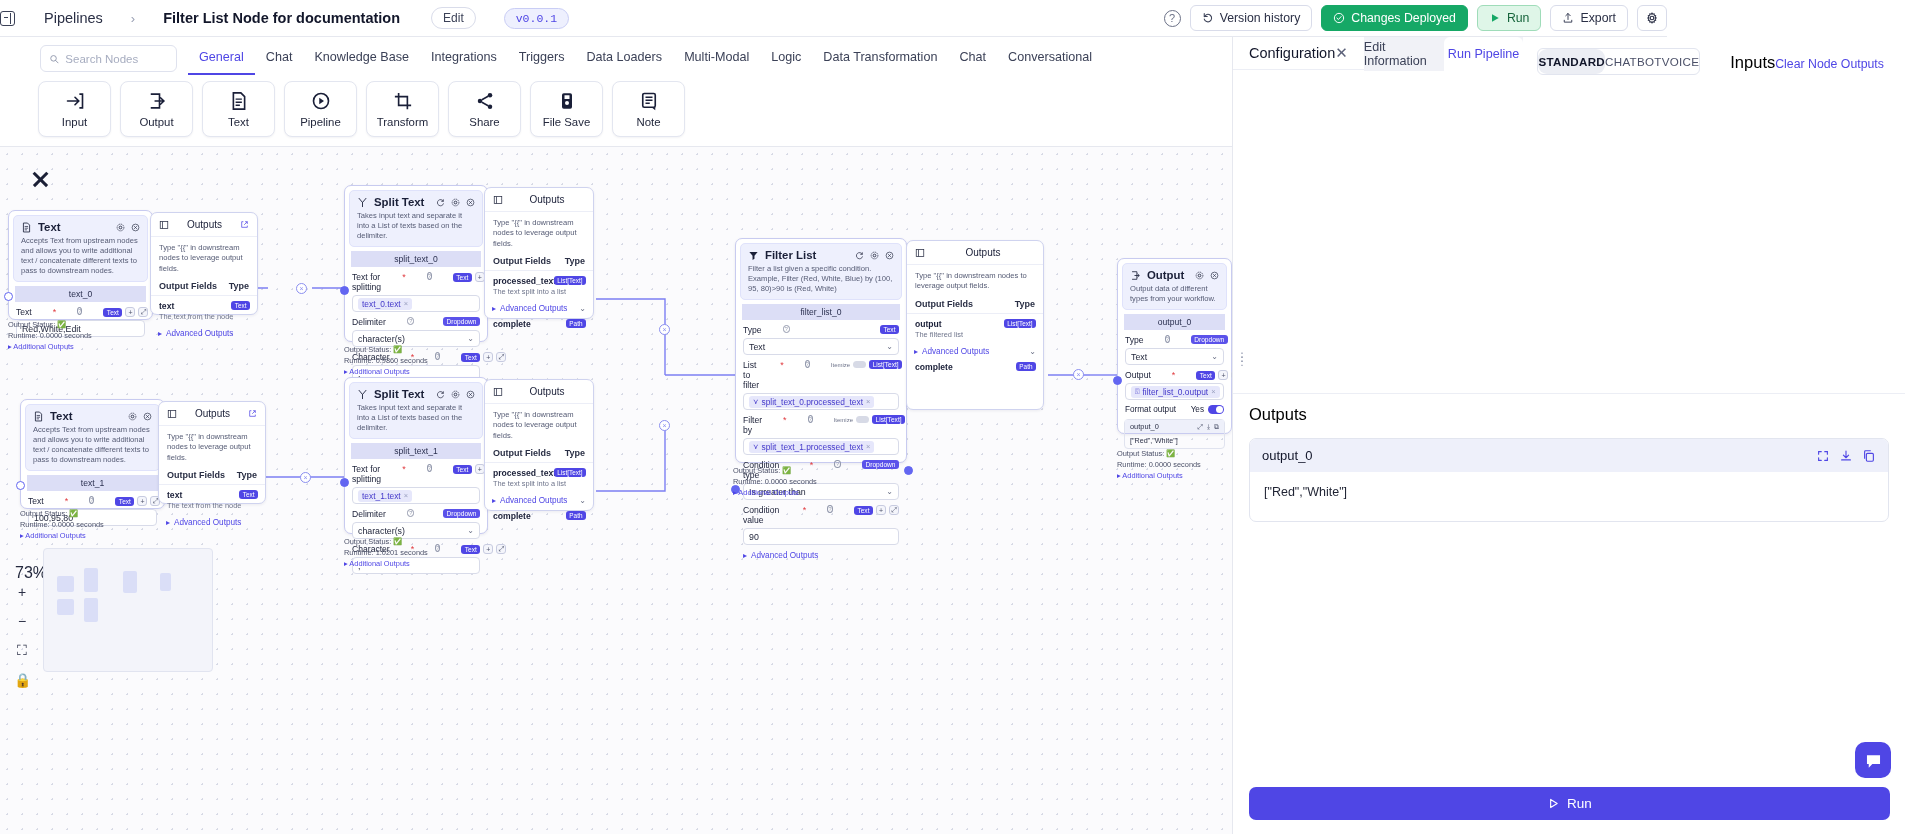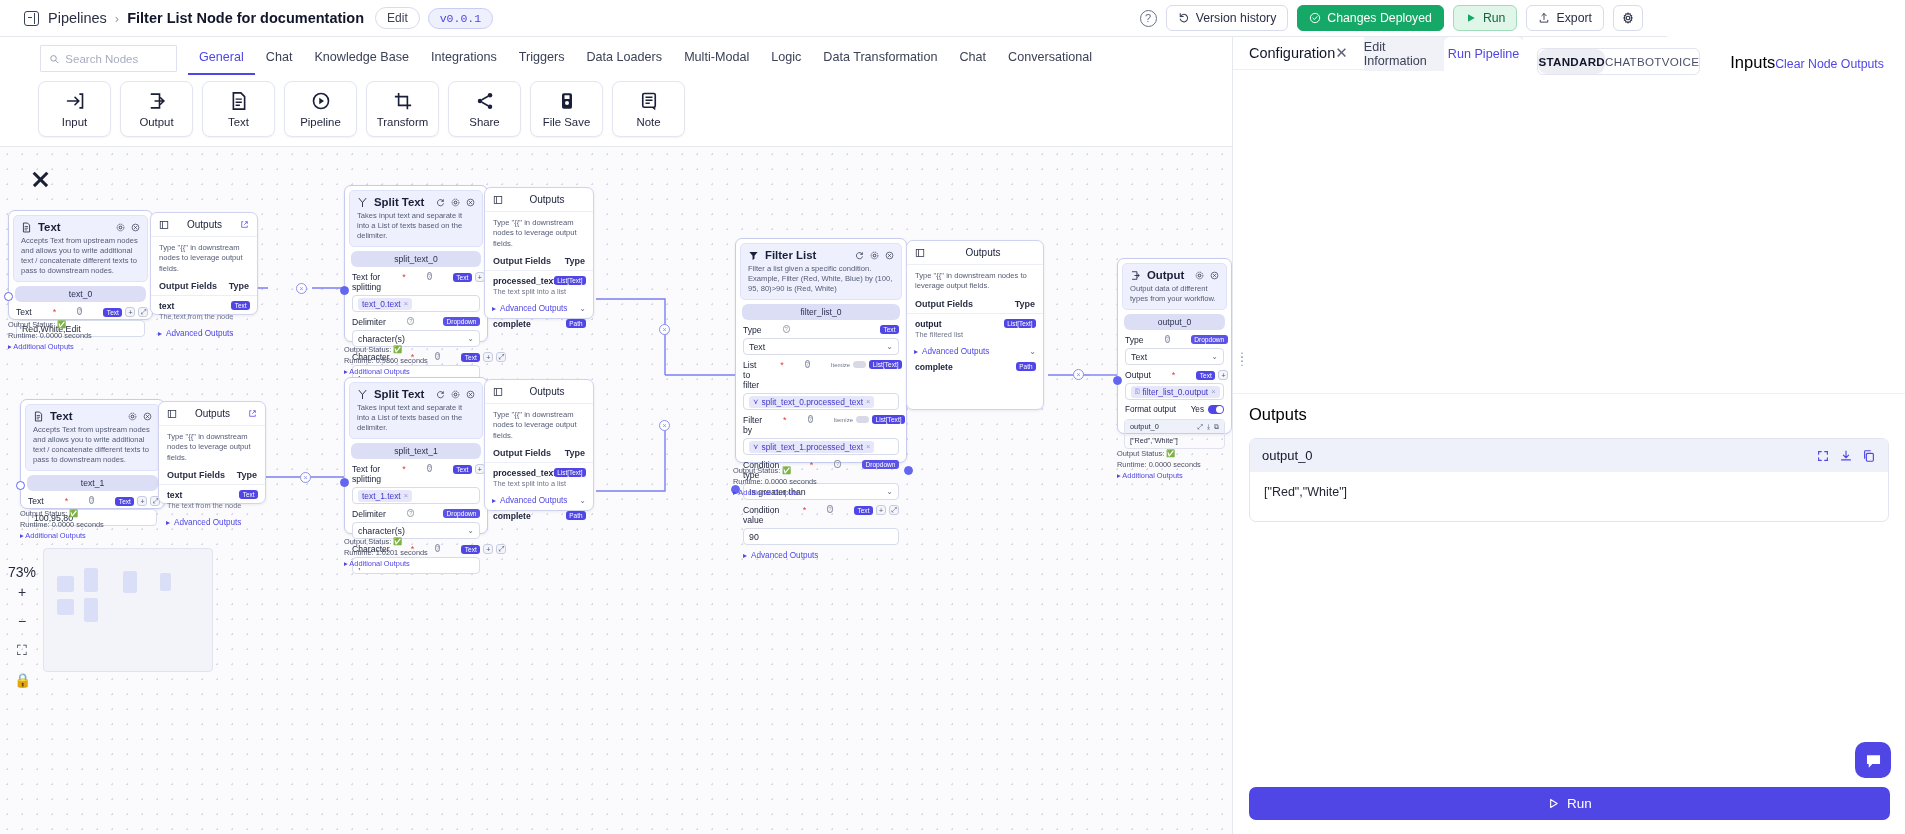--- a/index.html
+++ b/index.html
@@ -9,21 +9,21 @@
     font-size: 12px;
     color: #1f2333;
     background: #ffffff;
   }
   .app { position:relative; width:1905px; height:834px; }
 
   
   .topbar {
     position:absolute; left:0; top:0; width:1667px; height:37px;
     background:#fff; border-bottom:1px solid #e6e8ef;
-    display:flex; align-items:center; padding:0 24px;
+    display:flex; align-items:center; padding:0 0;gap:20px;
   }
   .crumb-icon {
     width:15px; height:15px; border:1.6px solid #3b4157; border-radius:3px;
     margin-right:9px; position:relative; flex:none;
   }
   .crumb-icon:after{content:"";position:absolute;right:3px;top:1px;bottom:1px;width:1.4px;background:#3b4157;}
   .crumb-icon:before{content:"";position:absolute;left:3px;top:5px;width:4px;height:1.4px;background:#3b4157;}
   .crumb-root { font-size:14.5px; color:#2a2f45; }
   .crumb-sep { margin:0 8px; color:#9aa0b4; font-size:13px; }
   .crumb-title { font-size:14.5px; color:#12162a; font-weight:600; }
@@ -51,21 +51,21 @@
   .btn-gear { width:30px; padding:0; justify-content:center; }
   .ico-sm { width:12px; height:12px; display:block; }
 
   
   .nodebar {
     position:absolute; left:0; top:37px; width:1232px; height:110px;
     background:#fff; border-bottom:1px solid #e6e8ef;
   }
   .searchbox {
     position:absolute; left:40px; top:8px; width:137px; height:27px;
-    border:1px solid #dfe2ee; border-radius:1px; display:flex; align-items:center;
+    border:1px solid #dfe2ee; border-radius:6px; display:flex; align-items:center;
     padding:0 8px; gap:6px;
   }
   .searchbox input {
     border:none; outline:none; font-size:11.5px; width:100%;
     font-family:"Liberation Sans", sans-serif; color:#3b4157;
   }
   .searchbox input::placeholder { color:#a7adc0; }
   .tabs { position:absolute; left:188px; top:8px; display:flex; gap:0; }
   .tab {
     font-size:12.6px; color:#3b4157; padding:5px 11px 9px 11px; white-space:nowrap;
@@ -101,21 +101,21 @@
     border-radius:7px; box-shadow:0 1px 3px rgba(25,30,70,.08);
   }
   .node-head {
     margin:4px; background:#eef0fd; border:1px solid #dfe2fb; border-radius:5px;
     padding:5px 7px;
   }
   .node-title-row { display:flex; align-items:center; gap:6px; }
   .node-title { font-size:11.4px; font-weight:600; color:#1a1f38; flex:1; }
   .node-desc { font-size:7.6px; color:#555b74; line-height:1.32; margin-top:3px; }
   .node-id {
-    margin:3px 6px 0 6px; background:#dcdef6; border-radius:6px; text-align:center;
+    margin:3px 6px 0 6px; background:#dcdef6; border-radius:0; text-align:center;
     font-size:8.6px; color:#2b3050; padding:3px 0;
   }
   .fld { margin:5px 7px 0 7px; }
   .fld-lbl { display:flex; align-items:flex-start; gap:21px; font-size:8.6px; color:#20253c; }
   .req { color:#e0393e; font-size:9px; }
   .qm {
     width:7.5px;height:7.5px;border-radius:50%;border:.9px solid #9399ad;color:#9399ad;
     font-size:5.5px;display:inline-flex;align-items:center;justify-content:center;
   }
   .chip-row { margin-left:auto; display:flex; align-items:center; gap:3px; }
@@ -179,21 +179,21 @@
     border:1.8px solid #6366f1;background:#fff;
   }
   .port.f { background:#6366f1; }
   .xbtn {
     position:absolute; width:11px;height:11px;border-radius:50%;
     border:1px solid #8b8ff0;background:#fff;color:#8b8ff0;font-size:7px;
     display:flex;align-items:center;justify-content:center;
   }
 
   
-  .zoomlbl { position:absolute; left:8px; top:417px; font-size:14px; color:#23283d; }
+  .zoomlbl { position:absolute; left:15px; top:417px; font-size:16px; color:#23283d; }
   .zcol { position:absolute; left:14px; top:437px; display:flex; flex-direction:column; gap:13px; align-items:center; }
   .zbtn { font-size:14px; color:#2a2f45; width:16px; text-align:center; }
   .minimap {
     position:absolute; left:43px; top:401px; width:170px; height:124px;
     background:#f3f4fa; border:1px solid #e1e4f0; border-radius:4px;
   }
   .mm { position:absolute; background:#dadef7; border-radius:2px; }
 
   
   .cfg {

